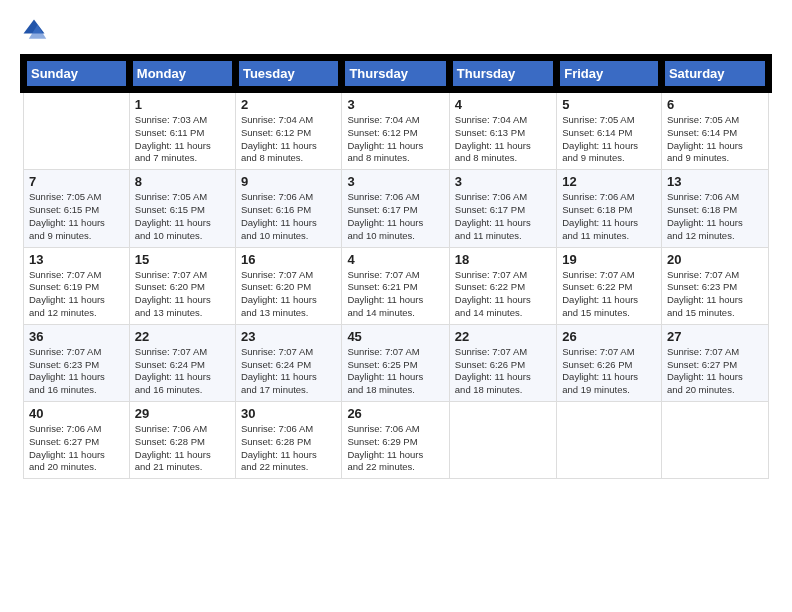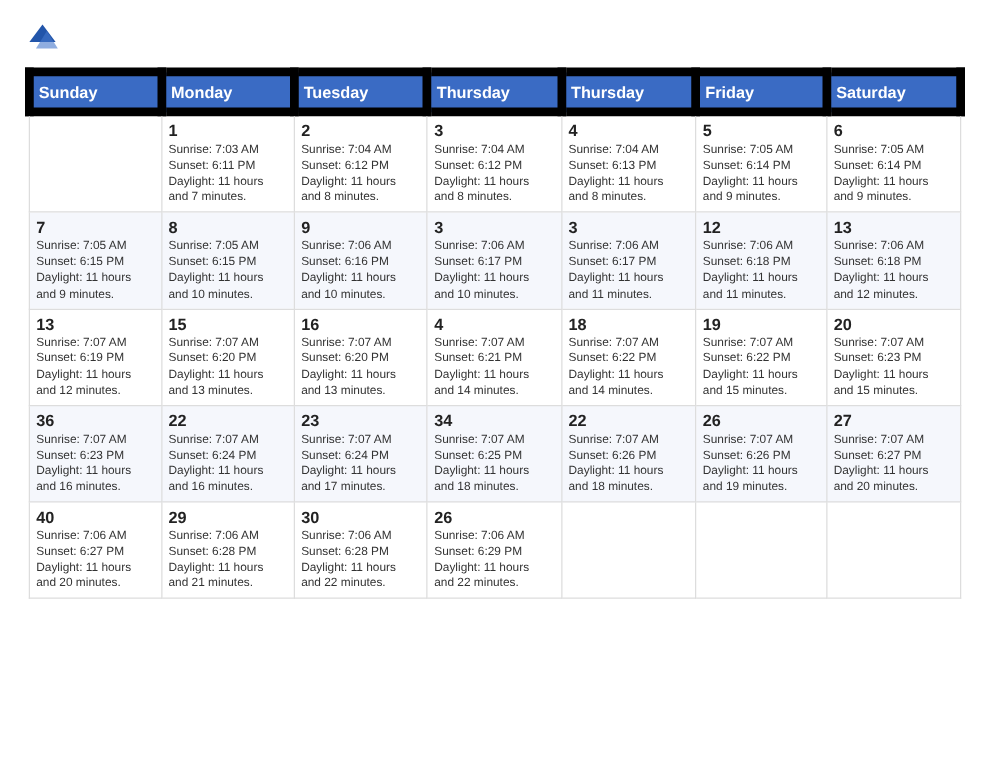--- a/index.html
+++ b/index.html
@@ -232,21 +232,21 @@
           </td>
           <td>
             <span class="day-number">22</span>
             <div class="day-info">Sunrise: 7:07 AM<br>Sunset: 6:24 PM<br>Daylight: 11 hours<br>and 16 minutes.</div>
           </td>
           <td>
             <span class="day-number">23</span>
             <div class="day-info">Sunrise: 7:07 AM<br>Sunset: 6:24 PM<br>Daylight: 11 hours<br>and 17 minutes.</div>
           </td>
           <td>
-            <span class="day-number">34</span>
+            <span class="day-number">45</span>
             <div class="day-info">Sunrise: 7:07 AM<br>Sunset: 6:25 PM<br>Daylight: 11 hours<br>and 18 minutes.</div>
           </td>
           <td>
             <span class="day-number">22</span>
             <div class="day-info">Sunrise: 7:07 AM<br>Sunset: 6:26 PM<br>Daylight: 11 hours<br>and 18 minutes.</div>
           </td>
           <td>
             <span class="day-number">26</span>
             <div class="day-info">Sunrise: 7:07 AM<br>Sunset: 6:26 PM<br>Daylight: 11 hours<br>and 19 minutes.</div>
           </td>

